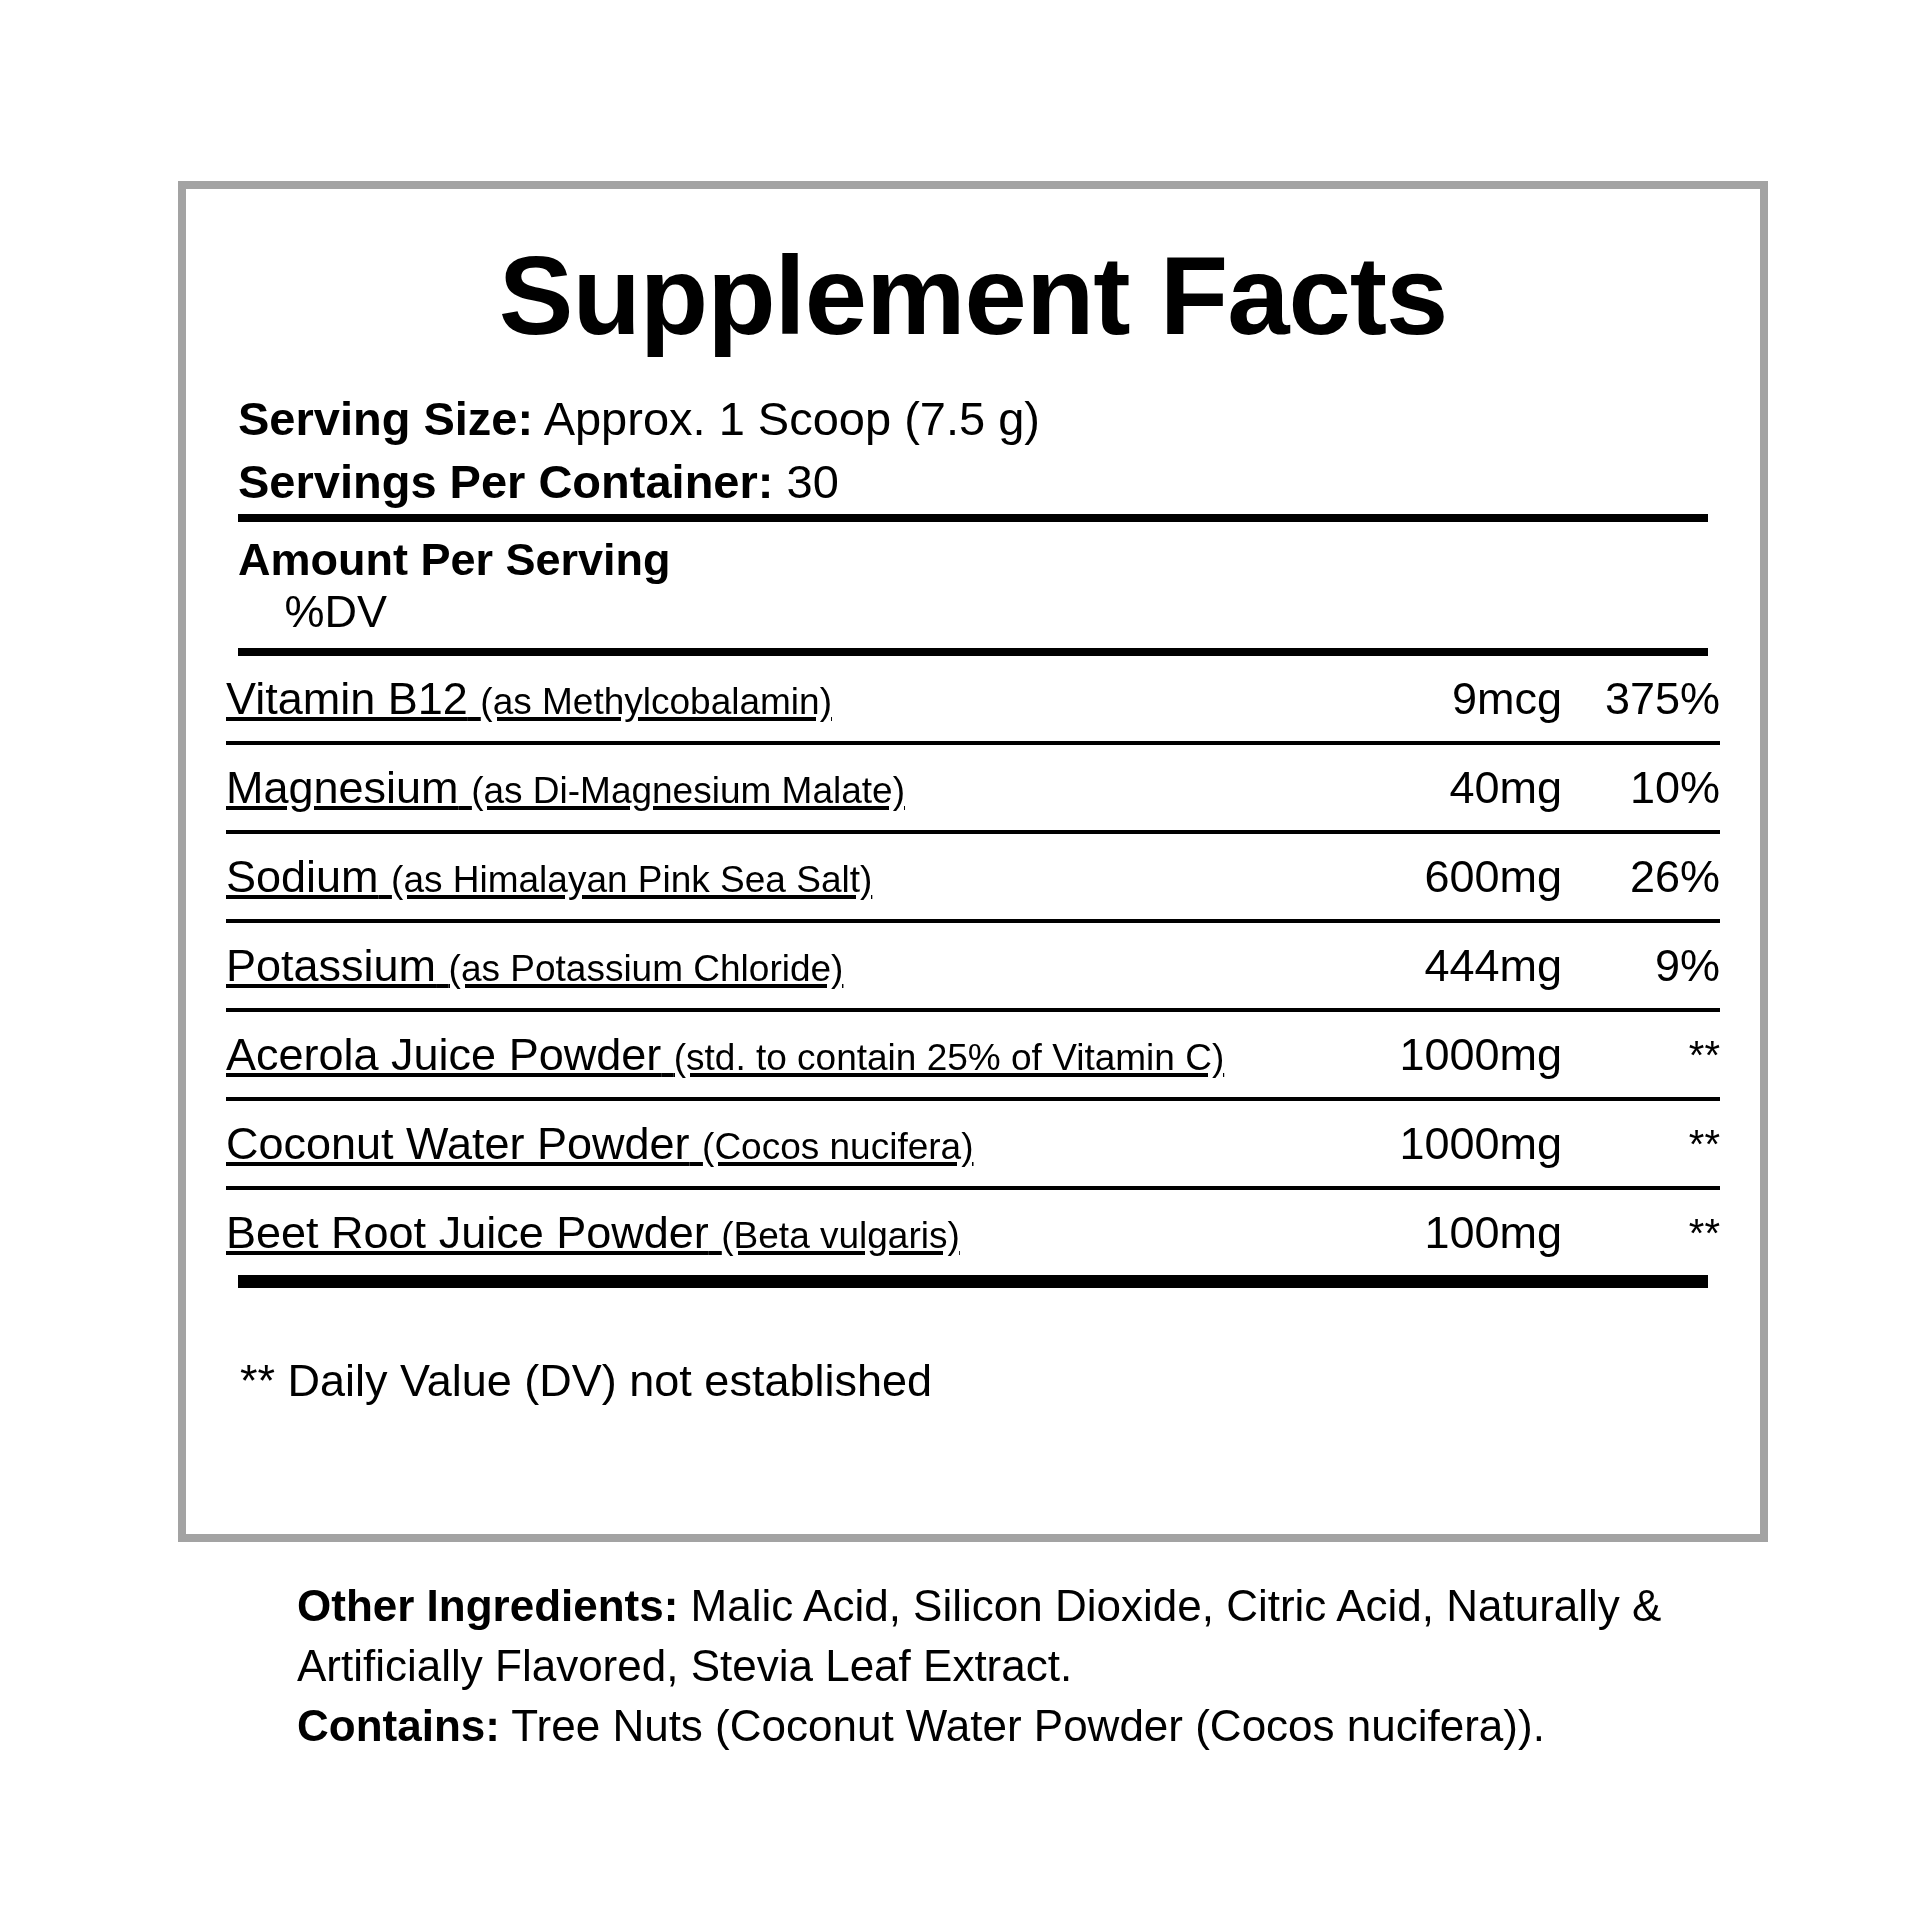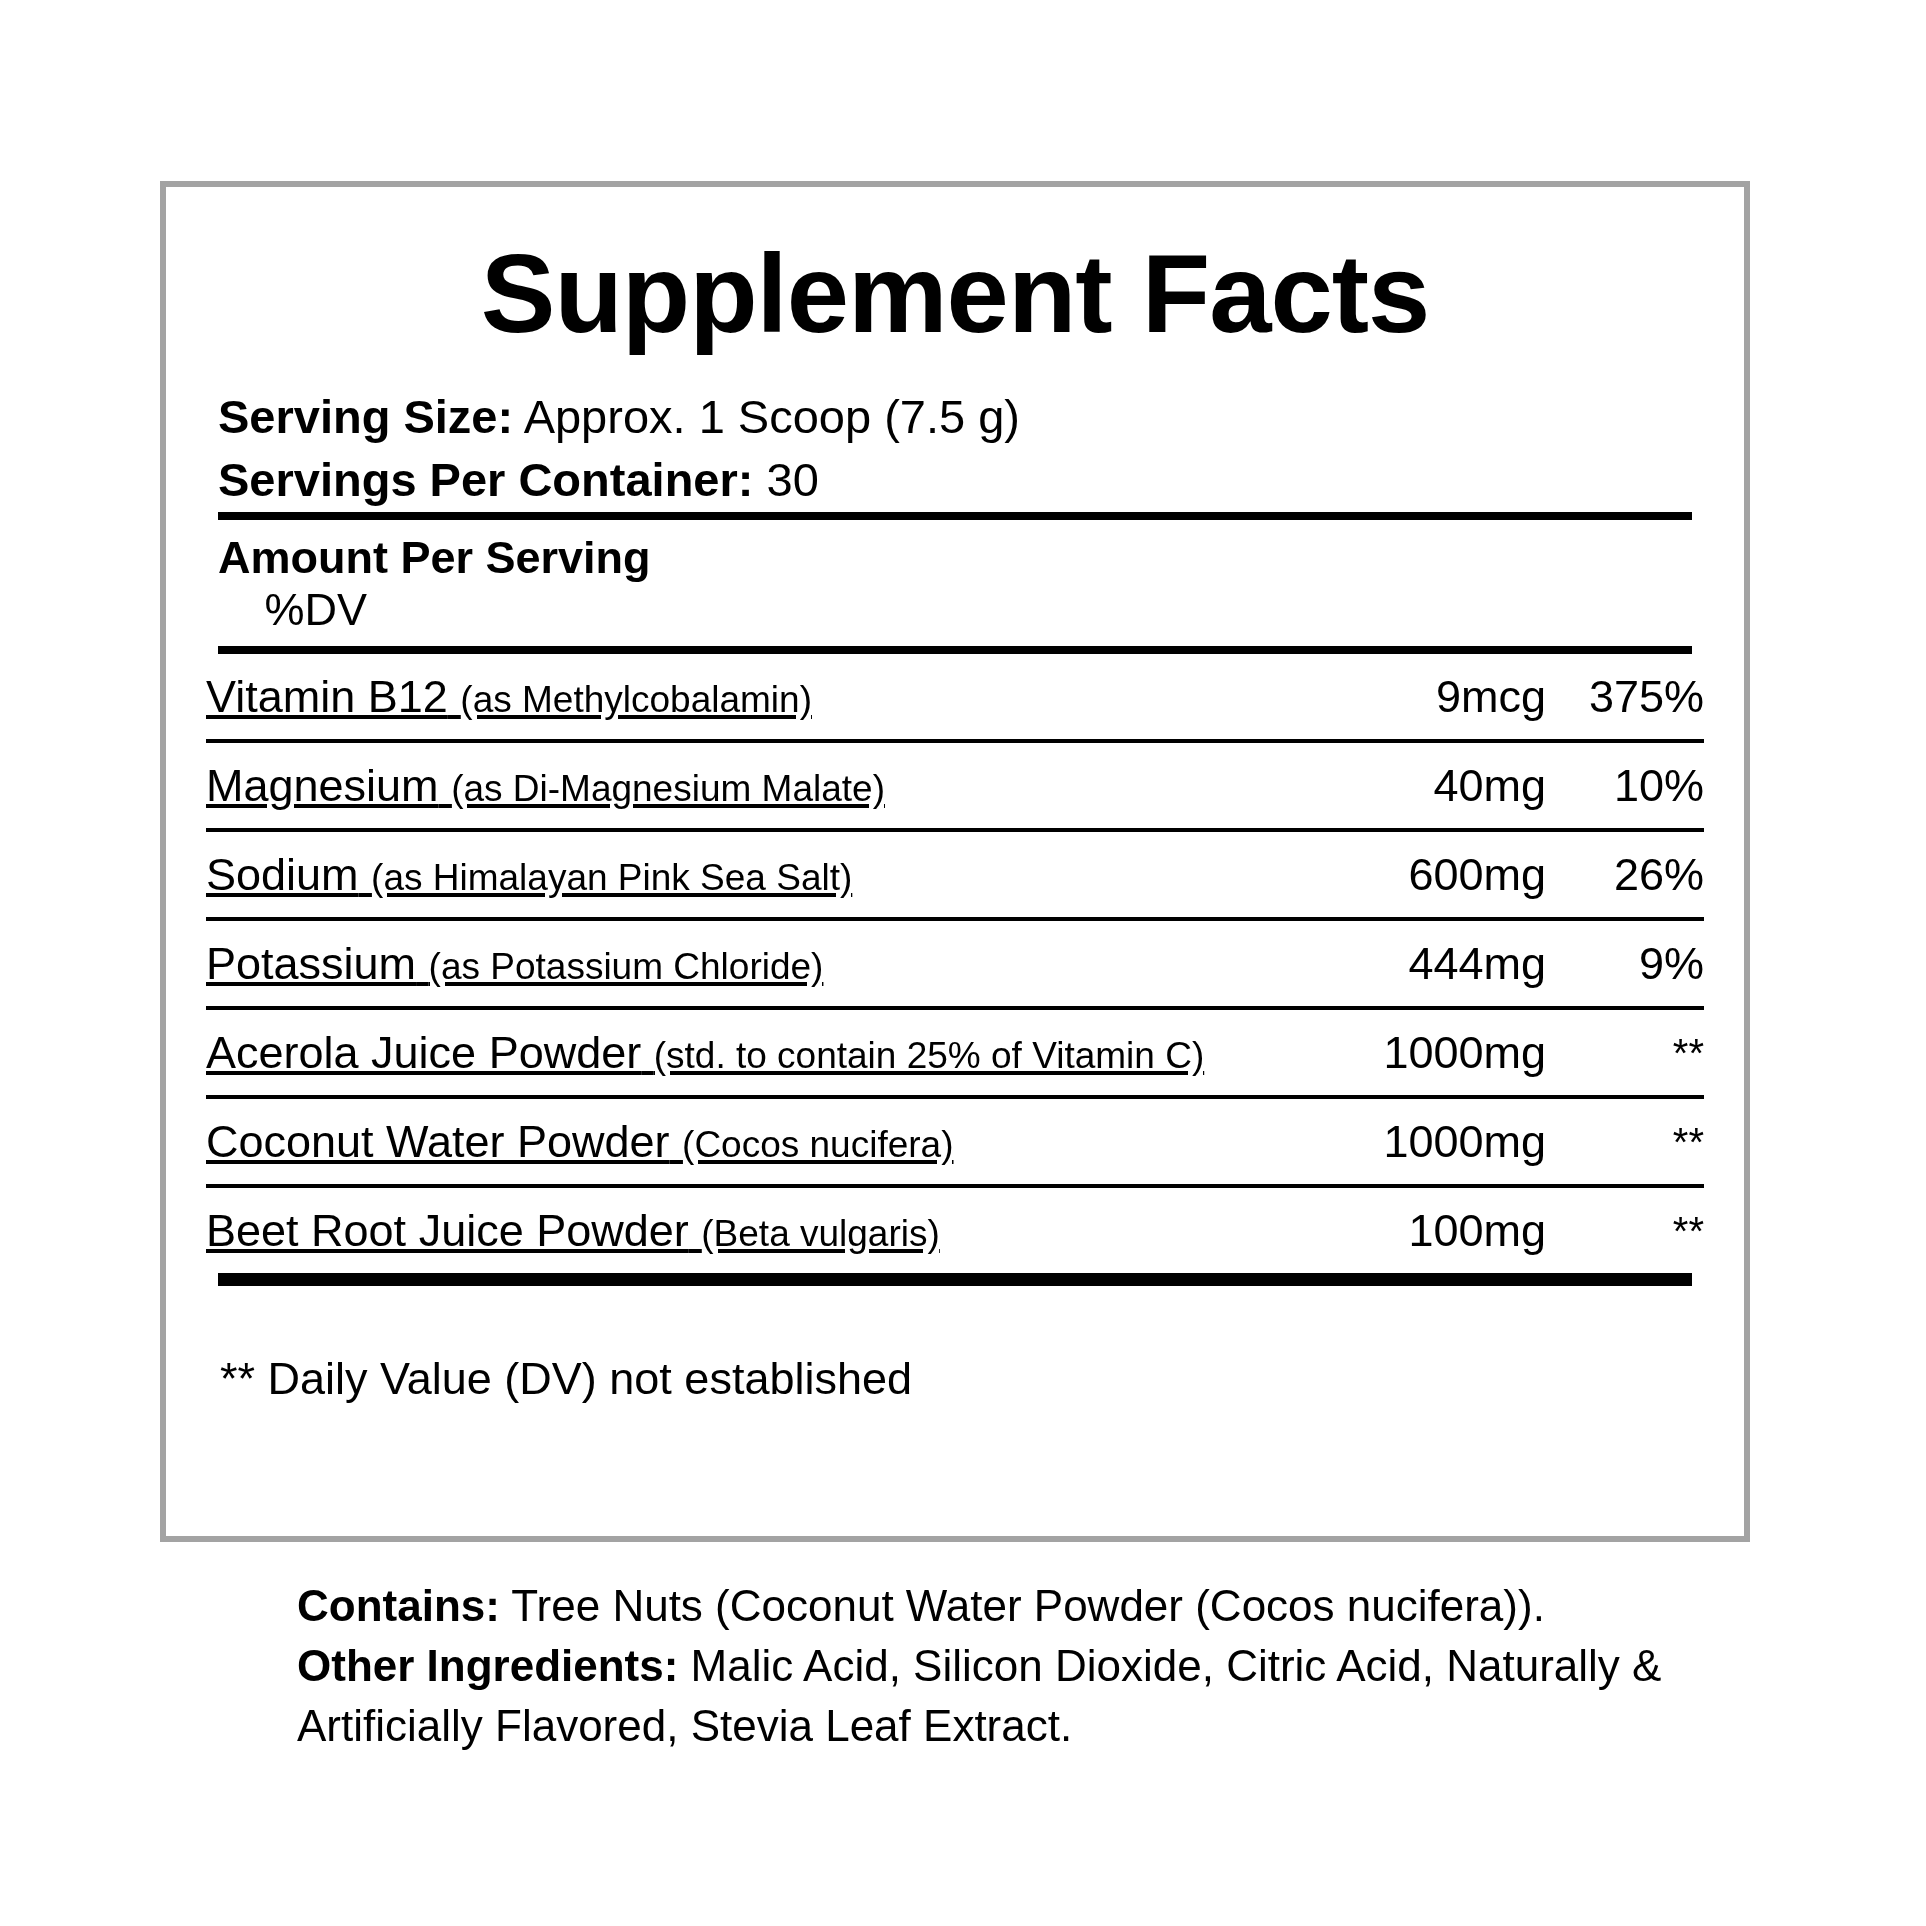--- a/index.html
+++ b/index.html
@@ -15,25 +15,25 @@
     -webkit-font-smoothing: antialiased;
   }
   .page {
     position: relative;
     width: 1927px;
     height: 1927px;
     box-sizing: border-box;
   }
   .panel {
     position: absolute;
-    left: 160px;
+    left: 178px;
     top: 181px;
     width: 1590px;
     height: 1361px;
-    border: 6px solid #a3a3a3;
+    border: 8px solid #a3a3a3;
     box-sizing: border-box;
     background: #ffffff;
   }
   .panel-inner {
     padding: 26px 40px 0 40px;
   }
   .title {
     text-align: center;
     font-size: 112px;
     font-weight: 700;
@@ -244,23 +244,23 @@
         <div class="rule rule-thick"></div>
       </div>
 
       <div class="footnote">** Daily Value (DV) not established</div>
 
     </div>
   </div>
 
   <div class="other">
     <p>
+      <b>Other Ingredients:</b>
+      <span>Malic Acid, Silicon Dioxide, Citric Acid, Naturally &amp; Artificially Flavored, Stevia Leaf Extract.</span>
+    </p>
+    <p>
       <b>Contains:</b>
       <span>Tree Nuts (Coconut Water Powder (Cocos nucifera)).</span>
     </p>
-    <p>
-      <b>Other Ingredients:</b>
-      <span>Malic Acid, Silicon Dioxide, Citric Acid, Naturally &amp; Artificially Flavored, Stevia Leaf Extract.</span>
-    </p>
   </div>
 
 </div>
 
 
 </body></html>

